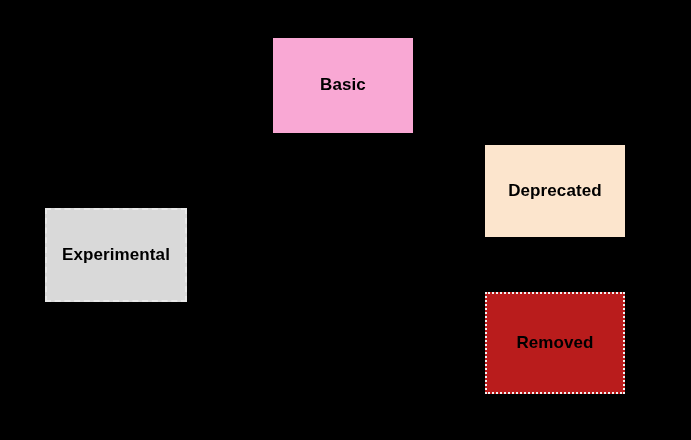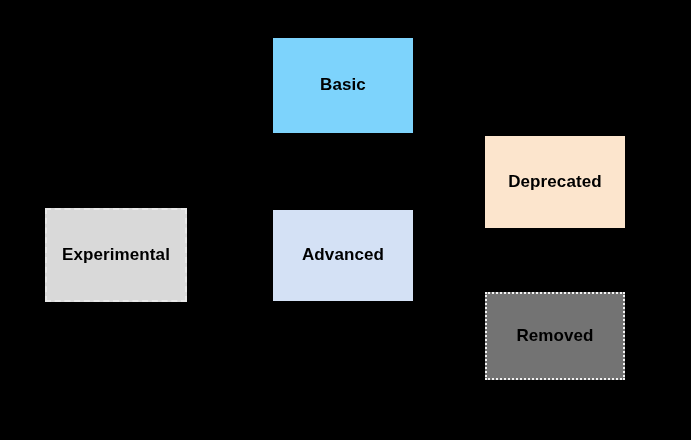--- a/index.html
+++ b/index.html
@@ -38,21 +38,21 @@
     padding: 0 6px;
     white-space: nowrap;
   }
 
   
   .node--basic {
     left: 273px;
     top: 38px;
     width: 140px;
     height: 95px;
-    background: #7dd3fc;
+    background: #f9a8d4;
     border: none;
   }
   .node--experimental {
     left: 45px;
     top: 208px;
     width: 142px;
     height: 94px;
     background: #d9d9d9;
     border: 2px dashed #e8e8e8;
     align-items: center;
@@ -60,51 +60,48 @@
   .node--advanced {
     left: 273px;
     top: 210px;
     width: 140px;
     height: 91px;
     background: #d4e1f5;
     border: none;
   }
   .node--deprecated {
     left: 485px;
-    top: 136px;
+    top: 145px;
     width: 140px;
     height: 92px;
     background: #fce5cd;
     border: none;
   }
   .node--removed {
     left: 485px;
     top: 292px;
     width: 140px;
-    height: 88px;
-    background: #737373;
+    height: 102px;
+    background: #b91c1c;
     border: 2px dotted #f2f2f2;
   }
 </style>
 </head>
 <body>
 
 <div id="canvas">
 
   <div class="node node--basic">
     <span class="node-label">Basic</span>
   </div>
 
   <div class="node node--experimental">
     <span class="node-label">Experimental</span>
   </div>
 
-  <div class="node node--advanced">
-    <span class="node-label">Advanced</span>
-  </div>
 
   <div class="node node--deprecated">
     <span class="node-label">Deprecated</span>
   </div>
 
   <div class="node node--removed">
     <span class="node-label">Removed</span>
   </div>
 
 </div>

